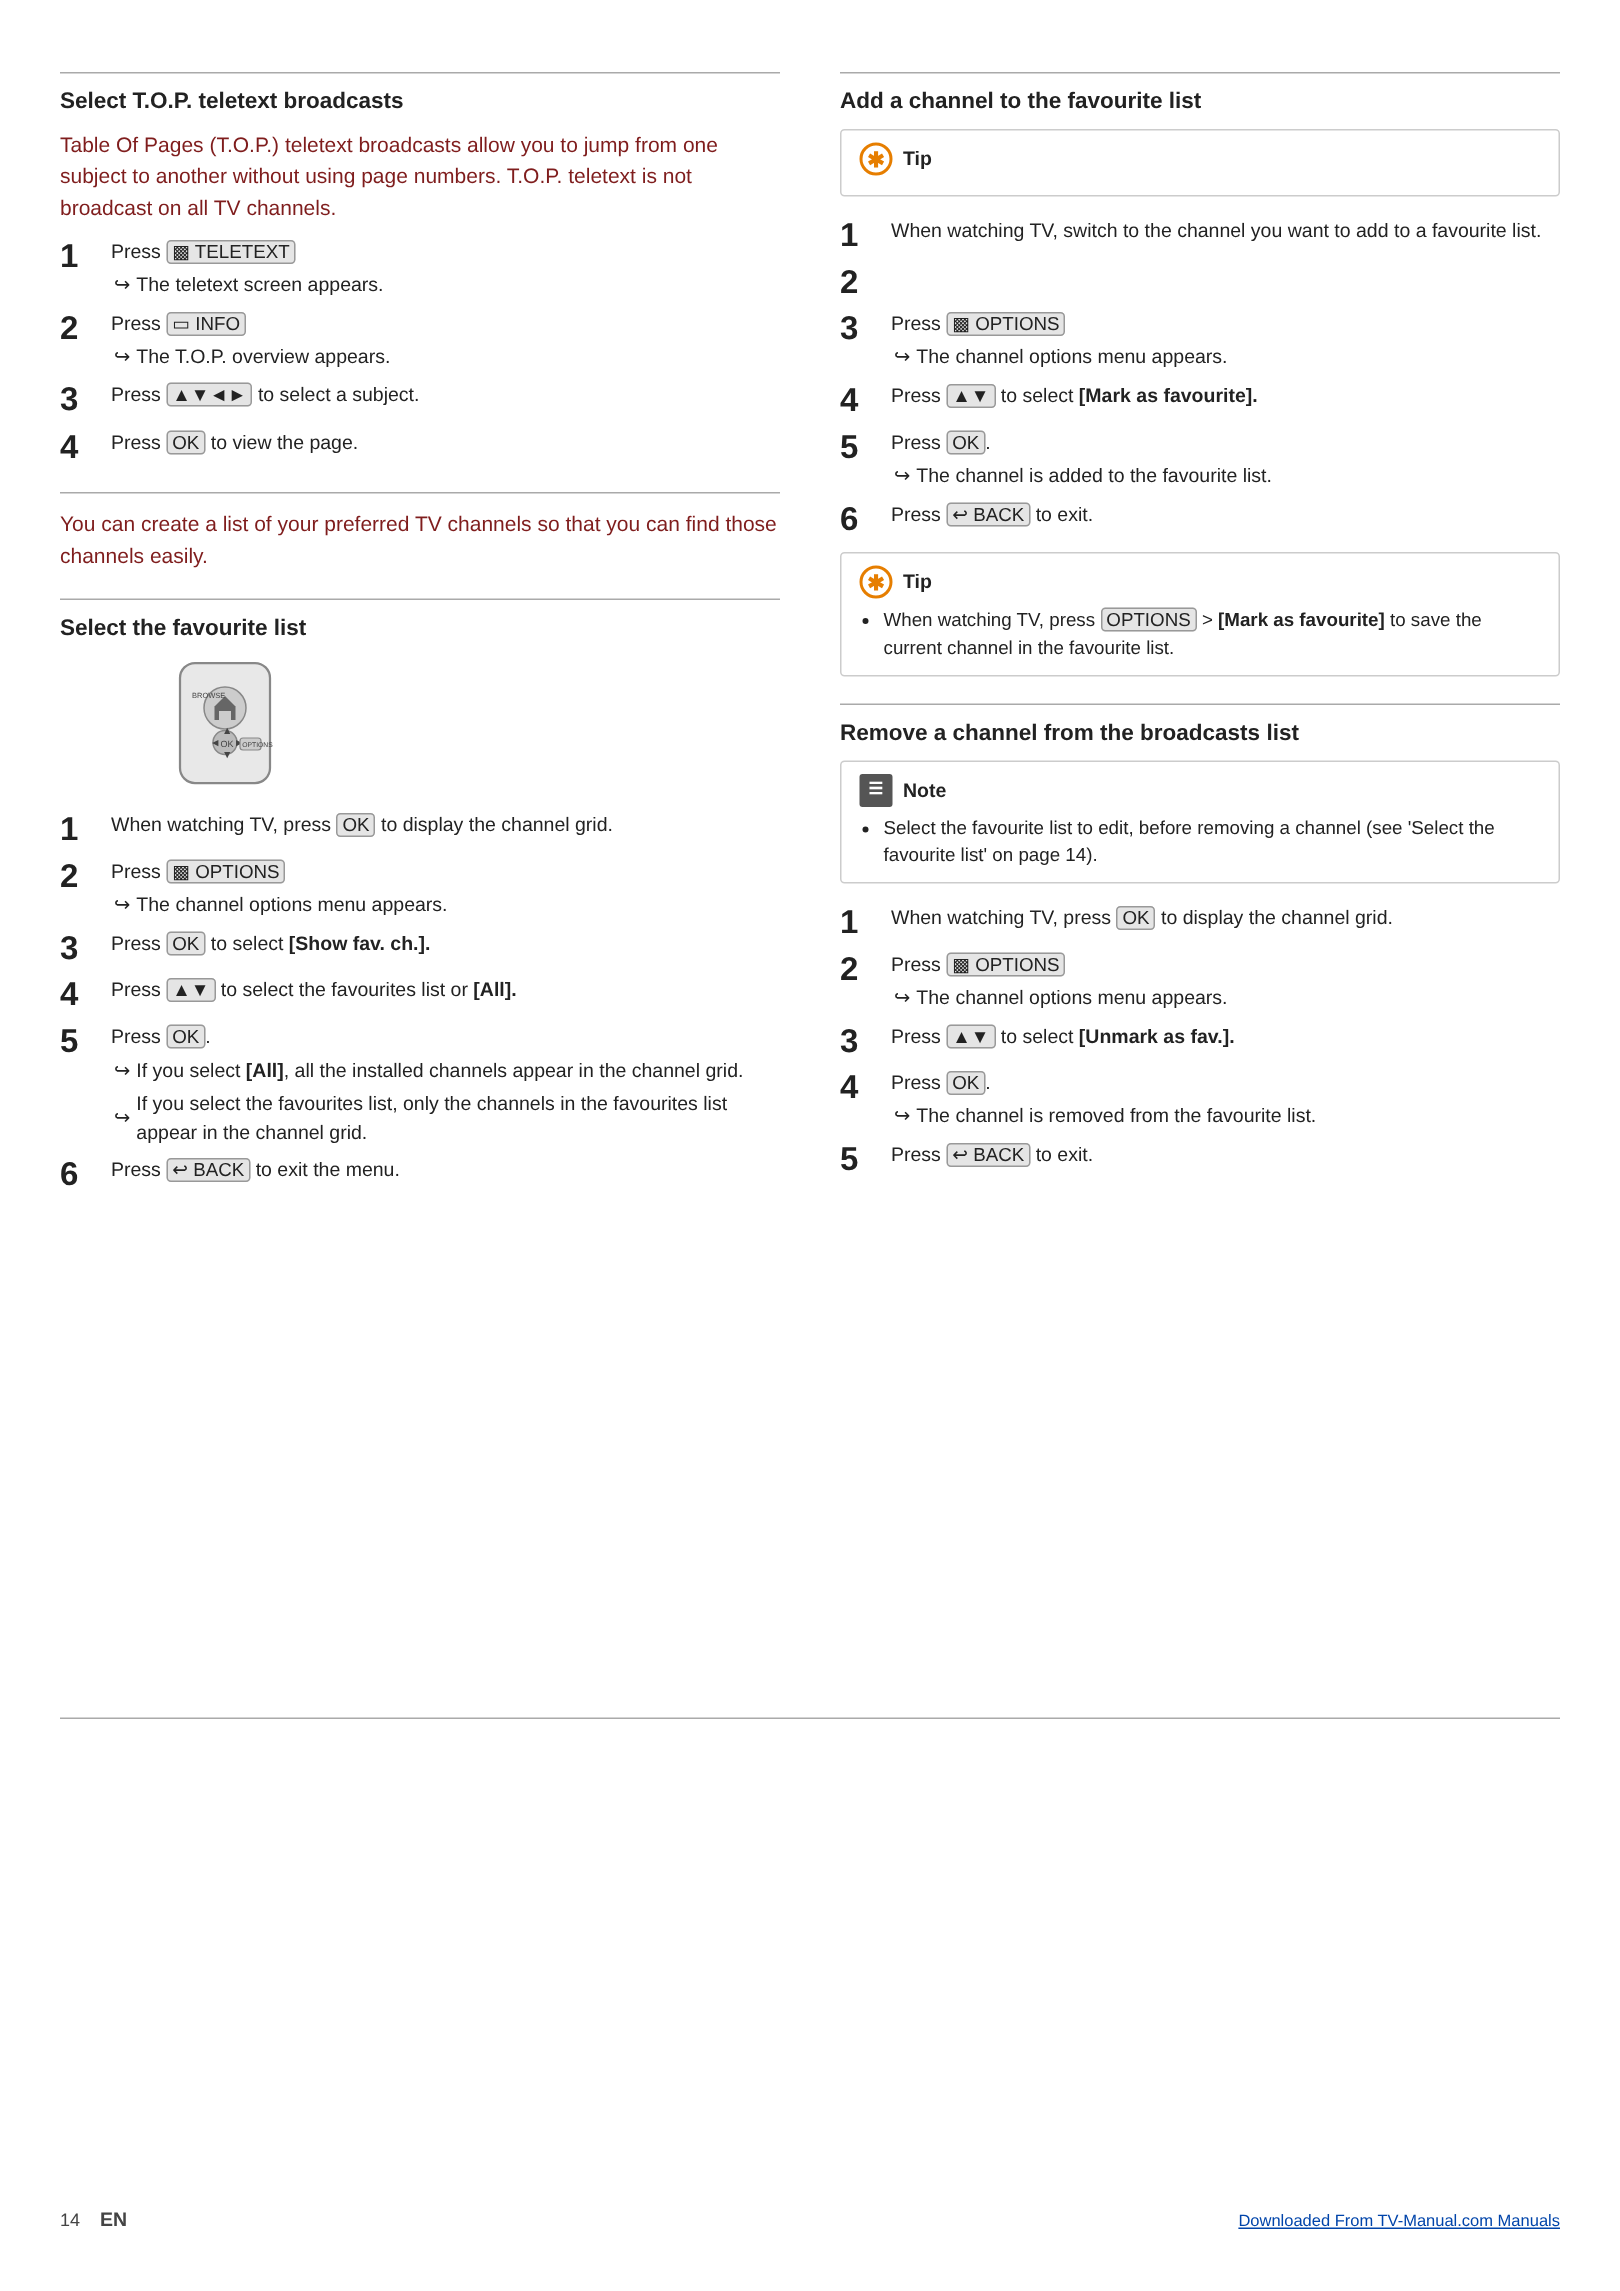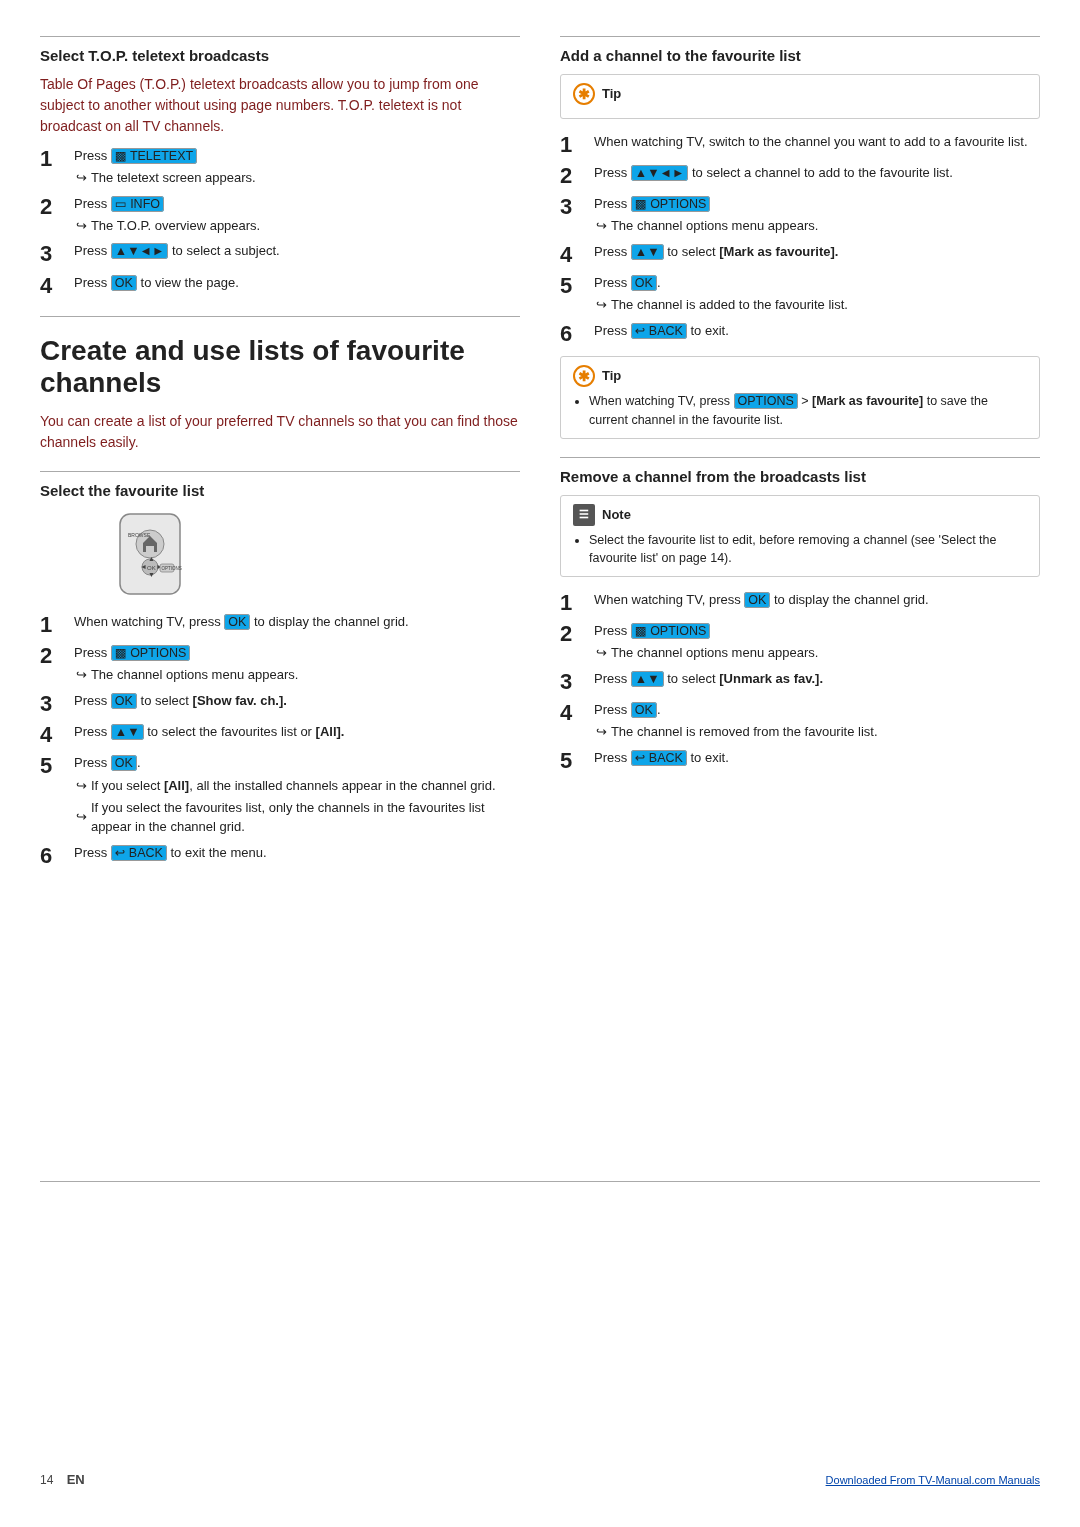--- a/index.html
+++ b/index.html
@@ -8,21 +8,21 @@
       font-size: 13px;
       background: #fff;
       color: #222;
       width: 1080px;
       min-height: 1527px;
       padding: 0;
     }
     .page {
       width: 1080px;
       min-height: 1527px;
-      padding: 18px 40px 40px 40px;
+      padding: 30px 40px 40px 40px;
       display: grid;
       grid-template-columns: 1fr 1fr;
       grid-template-rows: auto;
       gap: 4px 40px;
     }
     .left-col { grid-column: 1; }
     .right-col { grid-column: 2; }
 
     hr.section-divider {
       border: none;
@@ -121,21 +121,21 @@
       color: #fff;
       font-size: 11px;
       flex-shrink: 0;
     }
 
     .tip-box ul, .note-box ul { list-style: disc; padding-left: 16px; }
 
     kbd {
       font-family: Arial, Helvetica, sans-serif;
       font-size: 12.5px;
-      background: #0ea5e9;
+      background: #e5e5e5;
       border: 1px solid #999;
       border-radius: 3px;
       padding: 0px 3px;
     }
     .bold { font-weight: bold; }
 
     .remote-img {
       width: 180px;
       height: 90px;
       margin: 8px 0 14px 20px;
@@ -203,21 +203,20 @@
 
       <li class="step-item">
         <span class="step-num">4</span>
         <div class="step-content">
           <span>Press </span><kbd>OK</kbd><span> to view the page.</span>
         </div>
       </li>
     </ol>
 
     <hr class="section-divider">
-    <h1 class="big-title">Create and use lists of favourite channels</h1>
     <p class="body-text">You can create a list of your preferred TV channels so that you can find those channels easily.</p>
 
     <hr class="section-divider">
     <h2 class="section-title">Select the favourite list</h2>
 
     <div class="remote-img">
       <svg class="remote-svg" viewBox="0 0 180 90">
 
         <rect x="60" y="5" width="60" height="80" rx="10" fill="#e8e8e8" stroke="#888" stroke-width="1.5"></rect>
 
@@ -315,23 +314,20 @@
 
       <li class="step-item">
         <span class="step-num">1</span>
         <div class="step-content">
           <span>When watching TV, switch to the channel you want to add to a favourite list.</span>
         </div>
       </li>
 
       <li class="step-item">
         <span class="step-num">2</span>
-        <div class="step-content">
-          <span>Press </span><kbd>▲▼◄►</kbd><span> to select a channel to add to the favourite list.</span>
-        </div>
       </li>
 
       <li class="step-item">
         <span class="step-num">3</span>
         <div class="step-content">
           <span>Press </span><kbd>▩ OPTIONS</kbd>
           <div class="step-sub">
             <span class="arrow-right"></span>
             <span>The channel options menu appears.</span>
           </div>

